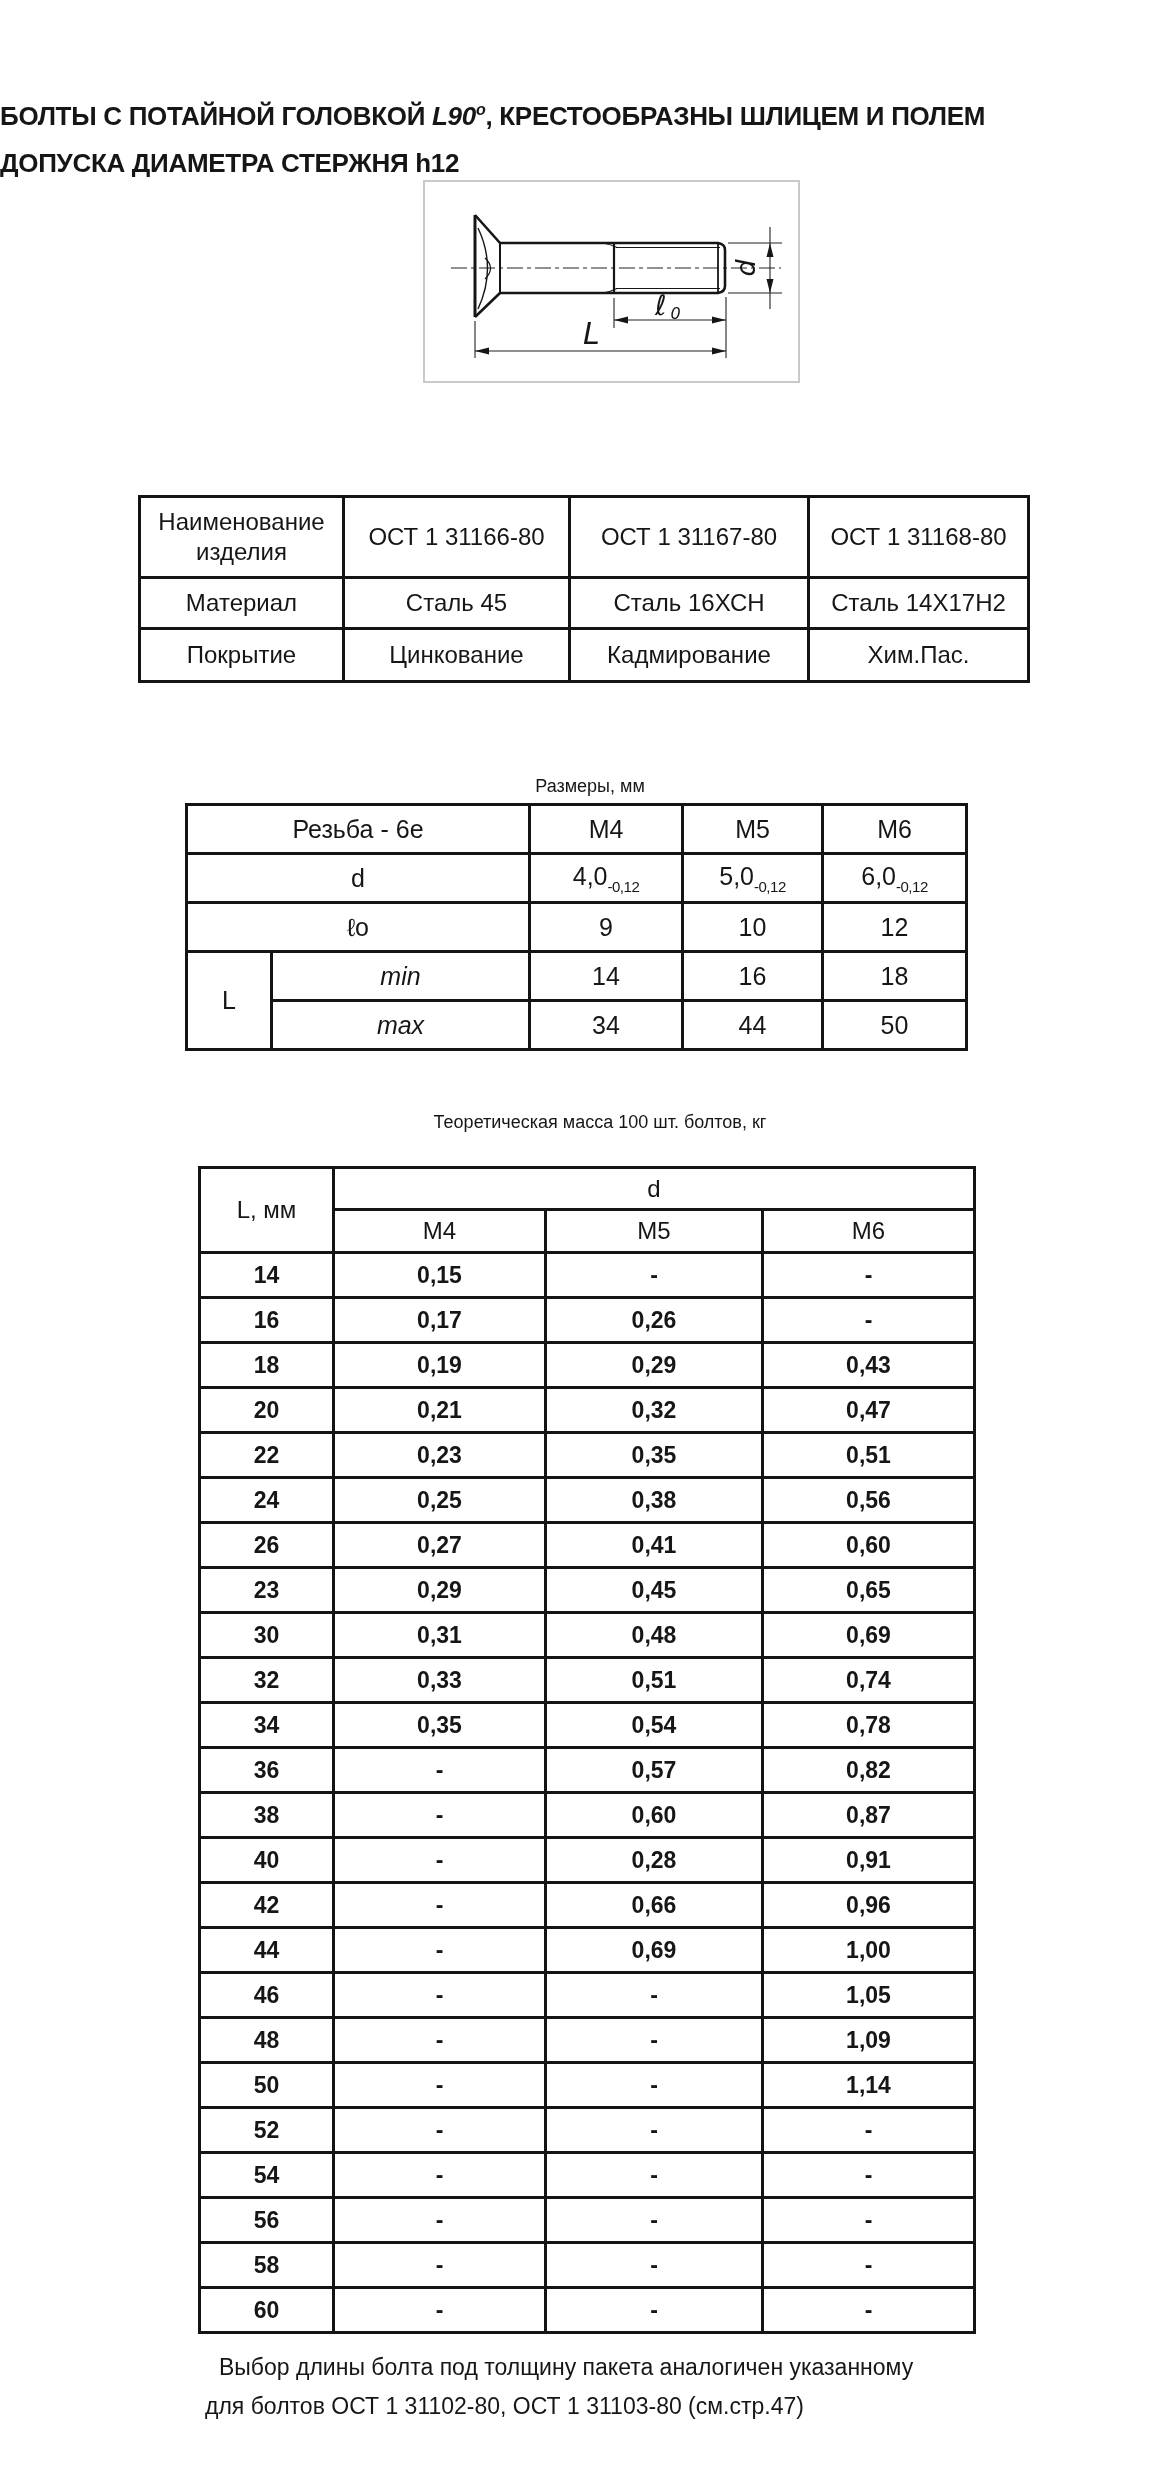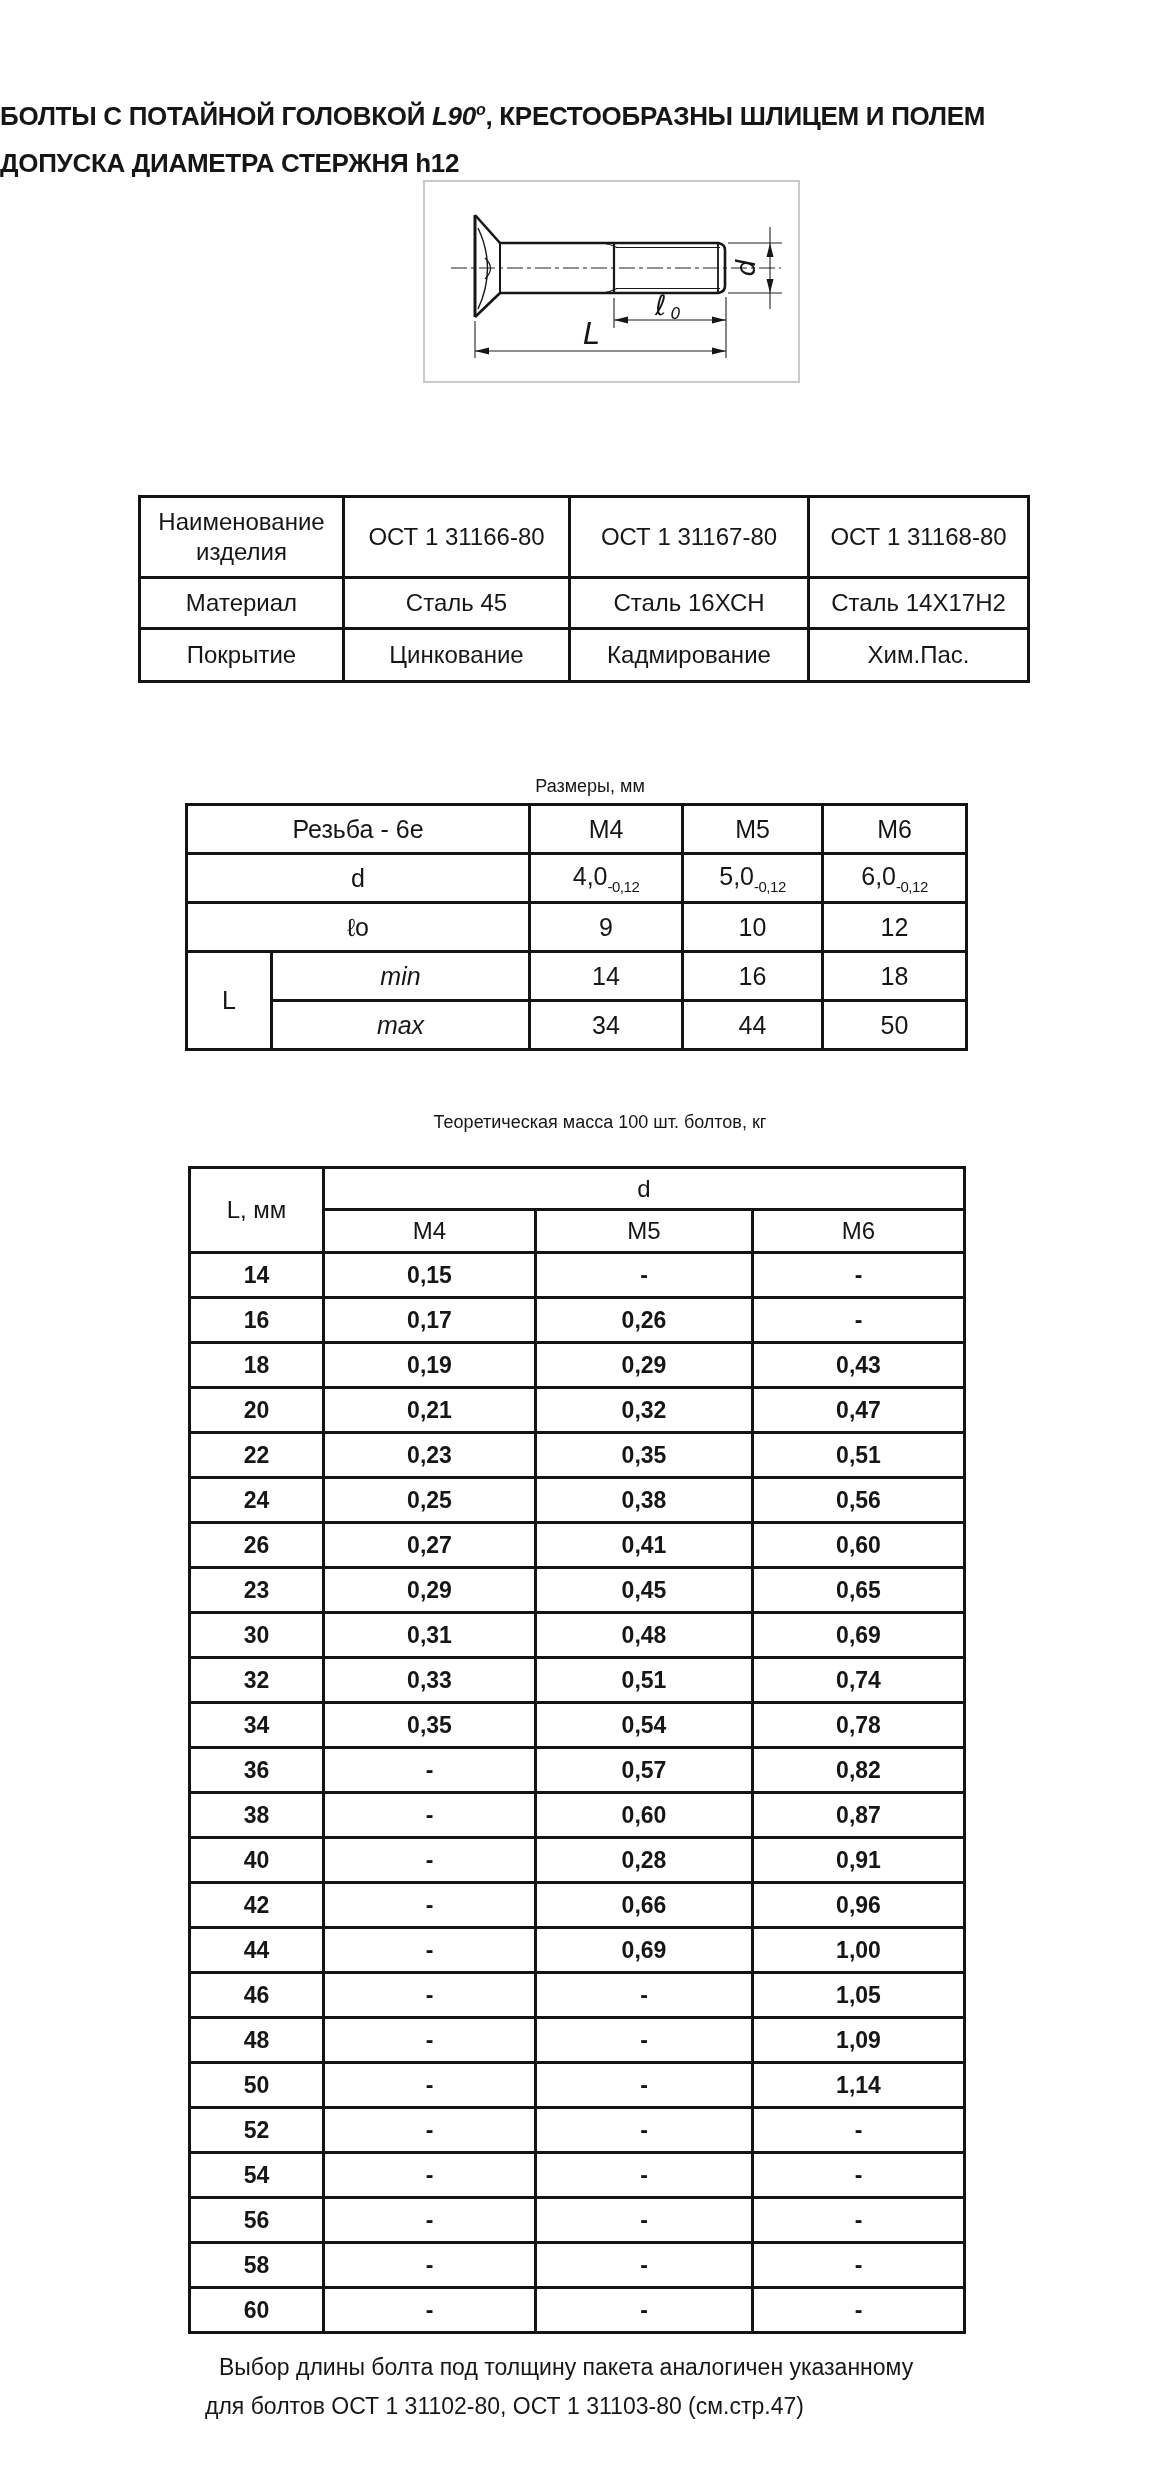--- a/index.html
+++ b/index.html
@@ -21,21 +21,21 @@
   #info-table td{line-height:30px;}
 
   .caption{position:absolute;text-align:center;font-size:18px;}
   #dim-caption{left:185px;top:776px;width:810px;}
   #mass-caption{left:205px;top:1112px;width:790px;}
 
   #dim-table{position:absolute;left:185px;top:803px;font-size:25px;padding-left:19px;}
   .tol{font-size:15px;vertical-align:-7px;letter-spacing:-0.5px;}
   .it{font-style:italic;}
 
-  #mass-table{position:absolute;left:188px;top:1166px;font-size:24px;}
+  #mass-table{position:absolute;left:198px;top:1166px;font-size:24px;}
   #mass-table td.v{font-weight:bold;font-size:23px;}
 
   .footer{position:absolute;left:205px;top:2348px;width:850px;
           font-size:23px;font-weight:normal;line-height:39px;}
   .footer .l1{text-indent:14px;}
 
   svg text{font-family:"DejaVu Sans",sans-serif;}
 </style>
 </head>
 <body>

